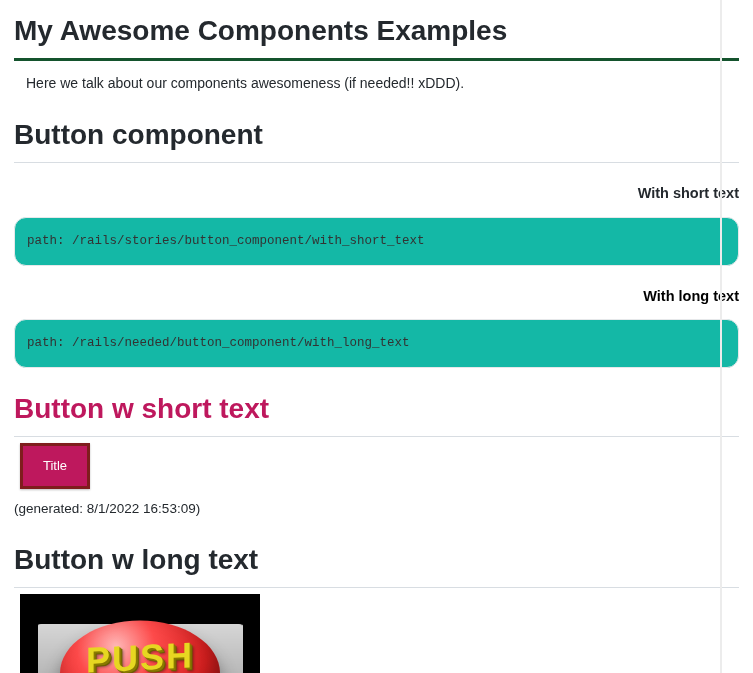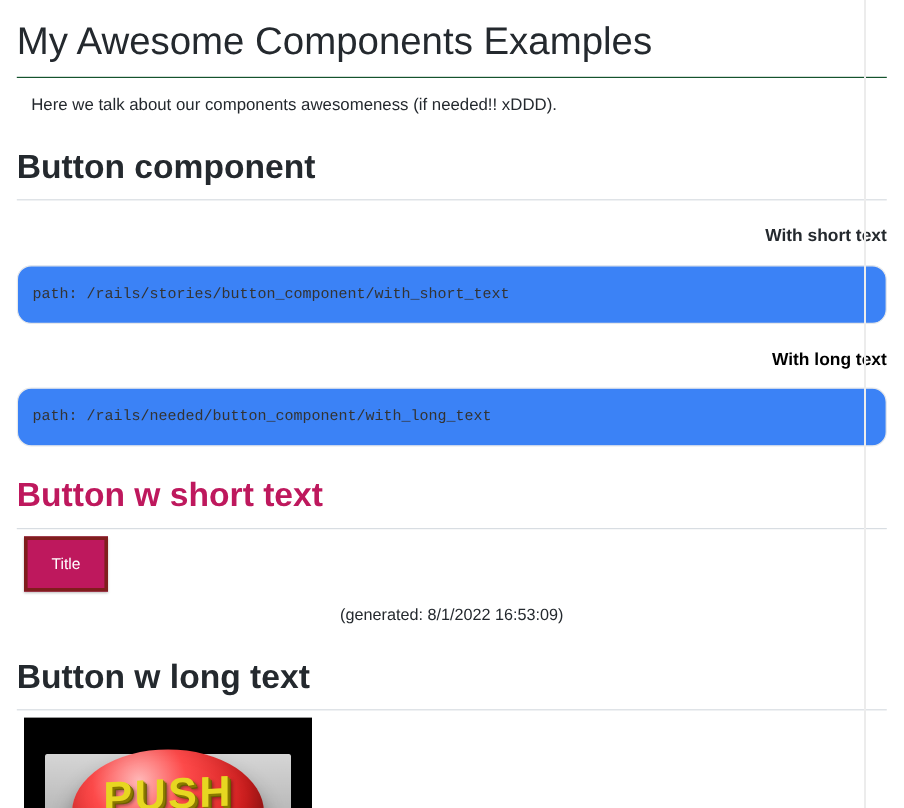--- a/index.html
+++ b/index.html
@@ -6,25 +6,25 @@
   body {
     margin: 0;
     padding: 0 14px 20px 14px;
     font-family: -apple-system, BlinkMacSystemFont, "Segoe UI", Helvetica, Arial, sans-serif;
     color: #24292e;
     font-size: 14px;
     line-height: 1.5;
     max-width: 753px;
   }
   h1 {
-    font-size: 32px;
-    font-weight: 400;
+    font-size: 28px;
+    font-weight: 700;
     margin: 10px 0 6px 0;
     padding-bottom: 6px;
-    border-bottom: 1px solid #14532d;
+    border-bottom: 3px solid #14532d;
   }
   h2 {
     font-size: 28px;
     font-weight: 700;
     margin: 20px 0 6px 0;
     padding-bottom: 6px;
     border-bottom: 1px solid #d8dde2;
   }
   h3 {
     font-size: 14.5px;
@@ -34,21 +34,21 @@
   }
   h3.link-like {
     color: #000000;
     font-size: 14.5px;
   }
   h2.link-like {
     color: #be185d;
   }
   p { margin: 12px 12px; }
   pre {
-    background: #3b82f6;
+    background: #14b8a6;
     border: 1px solid #e6e8ea;
     padding: 14px 12px;
     font-family: "SFMono-Regular", Consolas, "Liberation Mono", Menlo, monospace;
     font-size: 12.5px;
     color: #333;
     margin: 0 0 12px 0;
     border-radius: 12px;
   }
   .right-divider {
     position: fixed;
@@ -64,21 +64,21 @@
   .title-btn {
     display: inline-block;
     background: #be185d;
     color: #fff;
     font-weight: 400;
     font-size: 13px;
     padding: 10px 20px;
     border: 3px solid #7f1d1d;
     box-shadow: 0 1px 2px rgba(0,0,0,0.25);
   }
-  .gen { font-size: 13.5px; margin: 4px 0 16px 0; text-align: center; }
+  .gen { font-size: 13.5px; margin: 4px 0 16px 0; }
   
   .push-scene {
     margin: 6px 0 10px 6px;
     width: 240px;
     height: 152px;
     background: #000;
     position: relative;
     overflow: hidden;
   }
   .push-floor {

